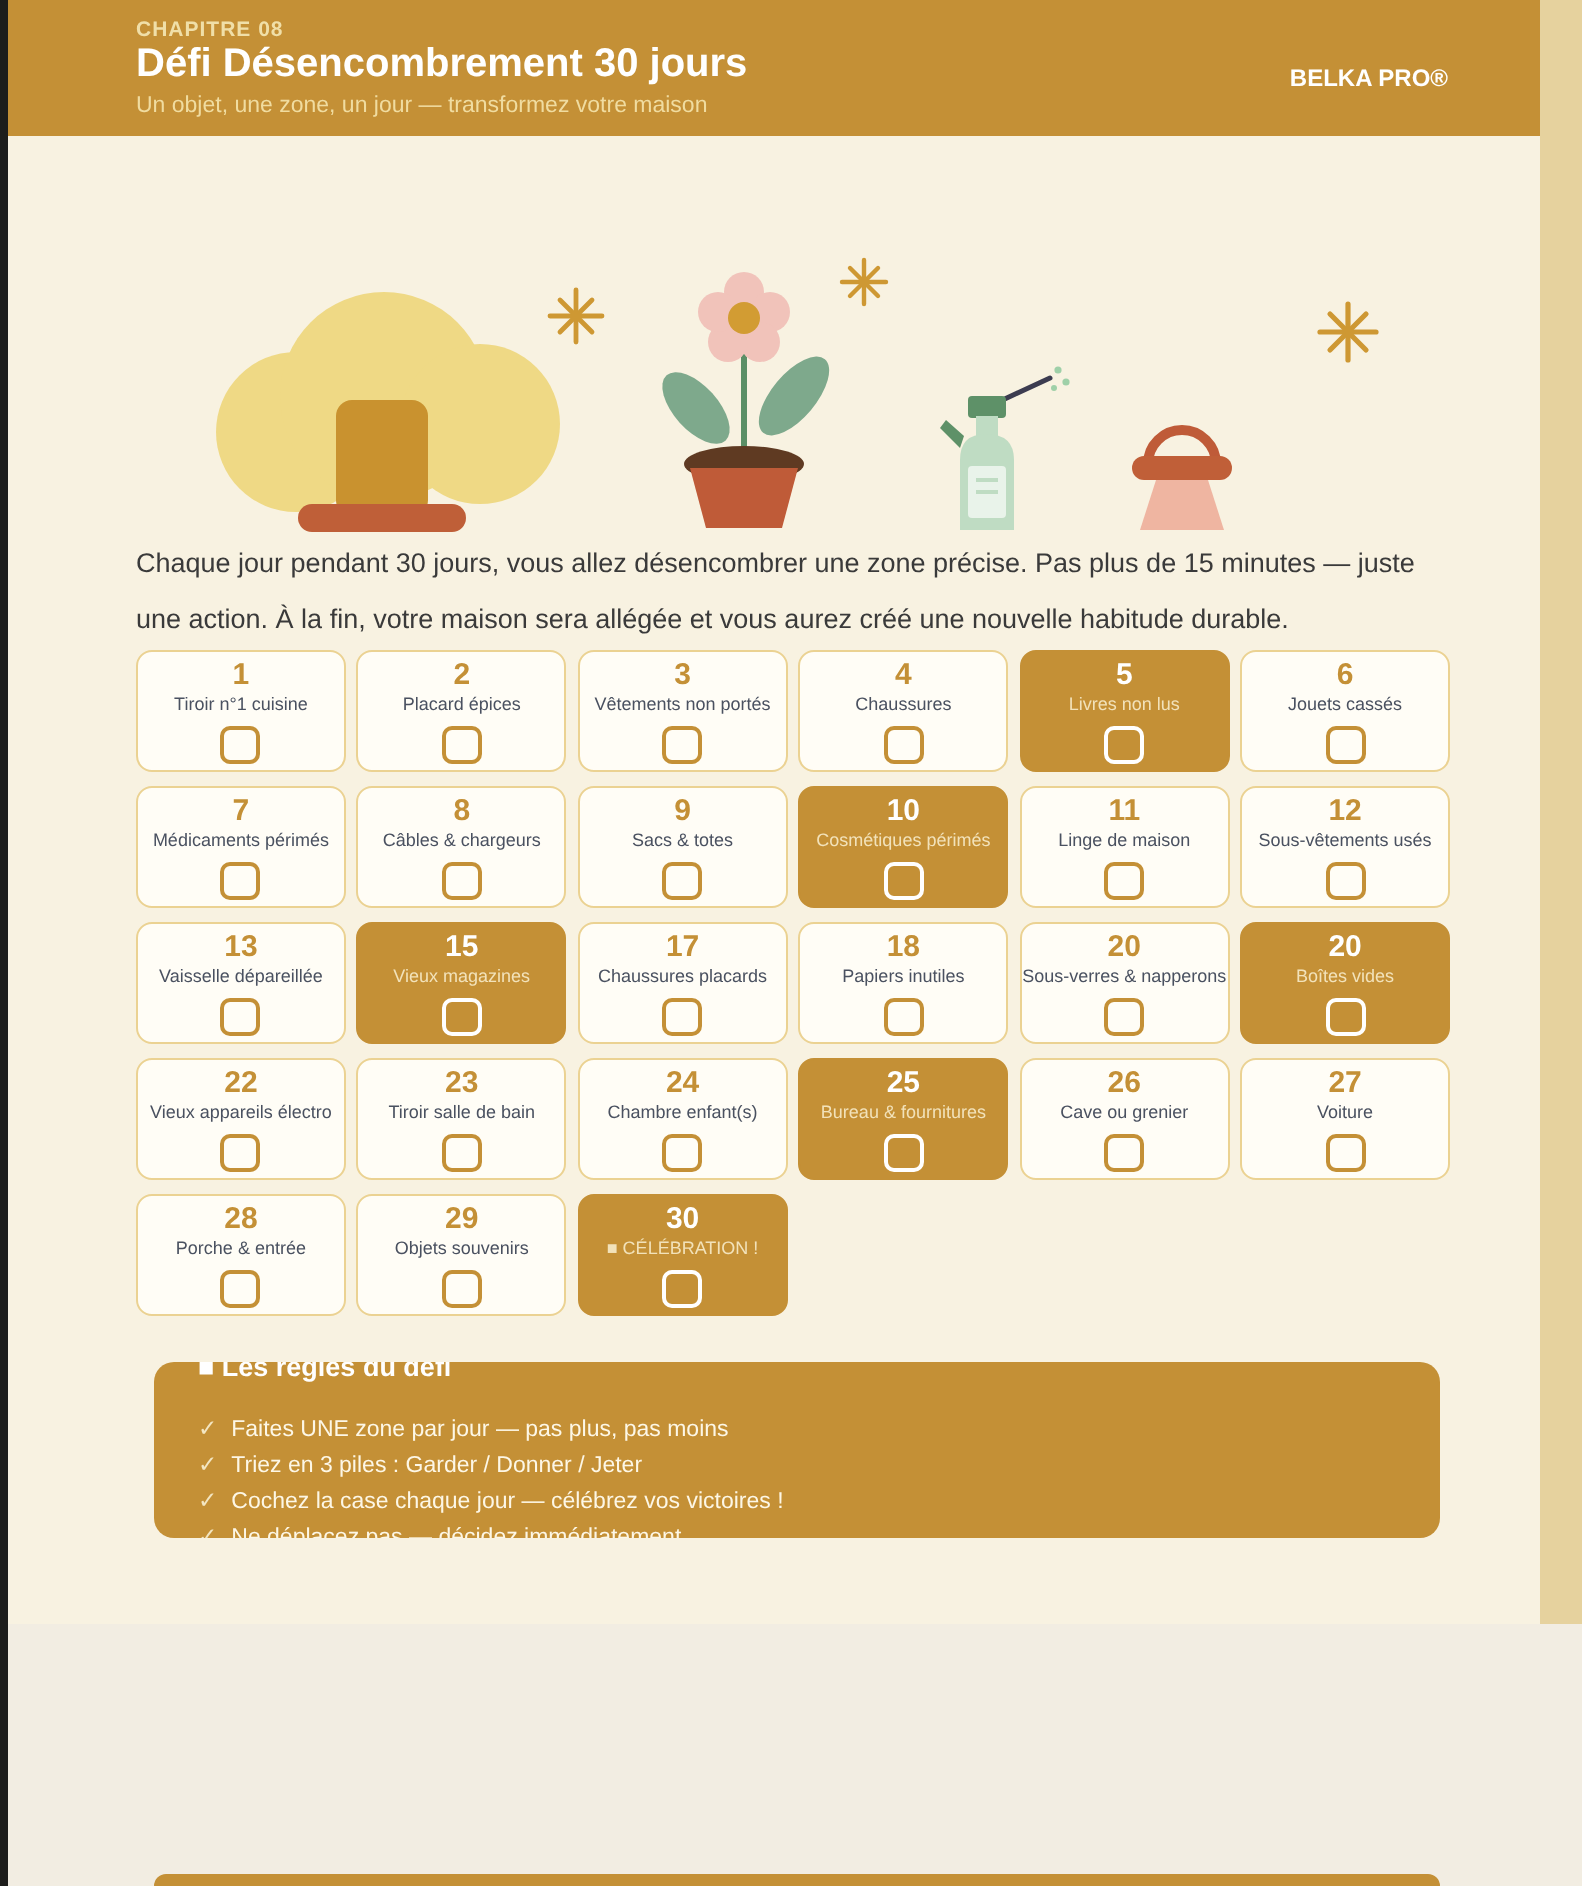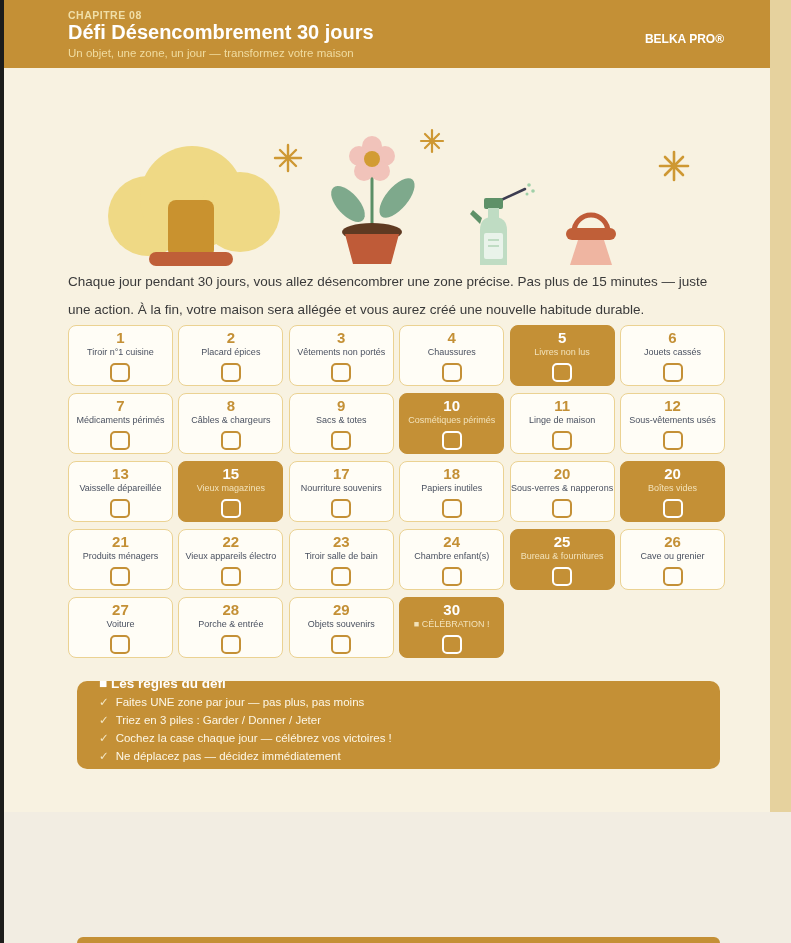--- a/index.html
+++ b/index.html
@@ -56,21 +56,21 @@
   .day-card.hl .day-label { color:#f2e2ba; }
   .day-card.hl .day-checkbox { border-color:#ffffff; }
 
   
   .rules-box {
     position:absolute; left:77px; top:681px; width:643px; height:88px;
     background:#c49036; border-radius:10px; overflow:hidden;
     padding:0 20px 0 22px;
   }
   .rules-title { font-size:13.5px; font-weight:bold; color:#ffffff; margin-top:-5px; }
-  .rules-list { margin-top:2px; }
+  .rules-list { margin-top:15px; }
   .rule-item { font-size:11.5px; color:#fdf7e6; line-height:18px; }
   .rule-check { color:#f3e6c2; margin-right:7px; }
 
   .next-box-sliver {
     position:absolute; left:77px; top:937px; width:643px; height:6px;
     background:#c49036; border-radius:8px 8px 0 0;
   }
 </style>
 </head>
 <body>
@@ -222,41 +222,36 @@
       <div class="day-label">Vaisselle dépareillée</div>
       <div class="day-checkbox"></div>
     </div>
     <div class="day-card hl">
       <div class="day-num">15</div>
       <div class="day-label">Vieux magazines</div>
       <div class="day-checkbox"></div>
     </div>
     <div class="day-card">
       <div class="day-num">17</div>
-      <div class="day-label">Nourriture souvenirs</div>
+      <div class="day-label">Chaussures placards</div>
       <div class="day-checkbox"></div>
     </div>
     <div class="day-card">
       <div class="day-num">18</div>
       <div class="day-label">Papiers inutiles</div>
       <div class="day-checkbox"></div>
     </div>
     <div class="day-card">
       <div class="day-num">20</div>
       <div class="day-label">Sous-verres &amp; napperons</div>
       <div class="day-checkbox"></div>
     </div>
     <div class="day-card hl">
       <div class="day-num">20</div>
       <div class="day-label">Boîtes vides</div>
-      <div class="day-checkbox"></div>
-    </div>
-    <div class="day-card">
-      <div class="day-num">21</div>
-      <div class="day-label">Produits ménagers</div>
       <div class="day-checkbox"></div>
     </div>
     <div class="day-card">
       <div class="day-num">22</div>
       <div class="day-label">Vieux appareils électro</div>
       <div class="day-checkbox"></div>
     </div>
     <div class="day-card">
       <div class="day-num">23</div>
       <div class="day-label">Tiroir salle de bain</div>

